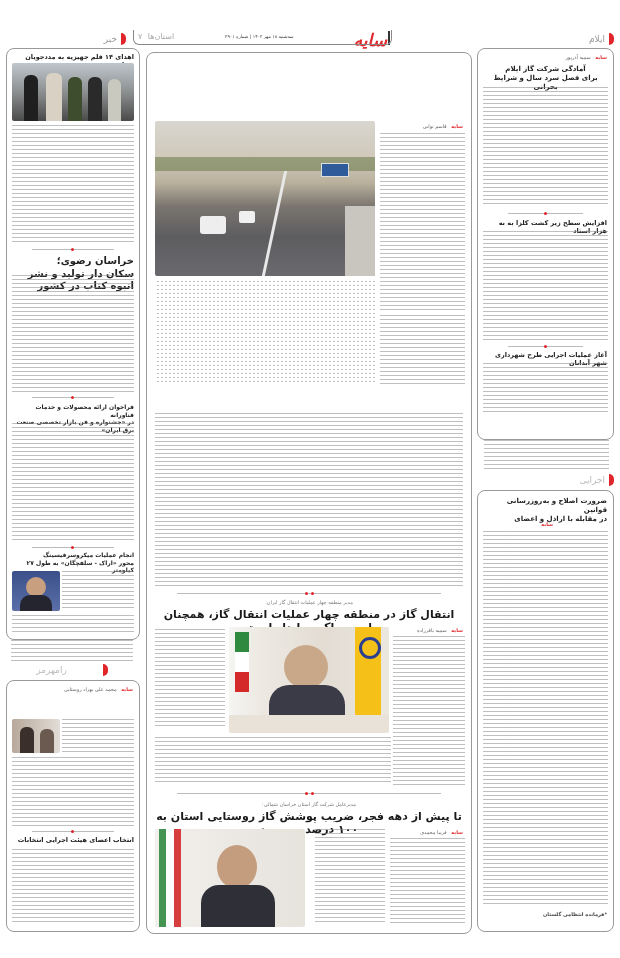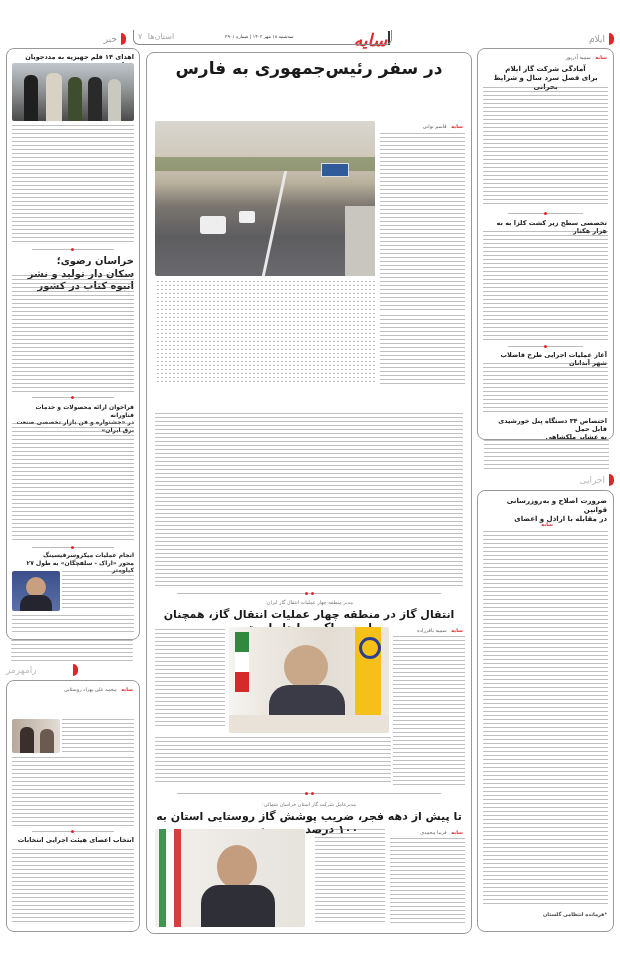--- a/index.html
+++ b/index.html
@@ -49,30 +49,26 @@
     <span class="brand">سایه</span>
     <span>سمیه آذرپور</span>
   </div>
   <div class="h2" style="position:absolute;right:6px;top:16px;width:123px;font-size:7px;text-align:center;">
     <div>آمادگی شرکت گاز ایلام</div>
     <div>برای فصل سرد سال و شرایط بحرانی</div>
   </div>
   <div class="lines" style="right:5px;top:38px;width:125px;height:120px;" title="" aria-label="مدیرعامل شرکت گاز ایلام در جلسه بازبینی و شرایط بحرانی گاز استان که در محل سالن جلسات این شرکت برگزار شد، گفت: با اتصال خطوط لوله گاز مناطق شرق، جنوب و شمال استان به یکدیگر پایداری گاز در استان ایلام تامین شده است."></div>
   <div class="sep" style="right:30px;top:164px;width:75px;"></div>
   <div class="sepdot" style="right:66px;top:163px;"></div>
-  <div class="h2" style="position:absolute;right:6px;top:170px;width:123px;font-size:6.5px;">تخصصی سطح زیر کشت کلزا به نه هزار هکتار</div>
+  <div class="h2" style="position:absolute;right:6px;top:170px;width:123px;font-size:6.5px;">افزایش سطح زیر کشت کلزا به نه هزار استاد</div>
   <div class="lines" style="right:5px;top:182px;width:125px;height:110px;"></div>
   <div class="sep" style="right:30px;top:297px;width:75px;"></div>
   <div class="sepdot" style="right:66px;top:296px;"></div>
-  <div class="h2" style="position:absolute;right:6px;top:302px;width:123px;font-size:6.5px;">آغاز عملیات اجرایی طرح فاضلاب شهر آبدانان</div>
+  <div class="h2" style="position:absolute;right:6px;top:302px;width:123px;font-size:6.5px;">آغاز عملیات اجرایی طرح شهرداری شهر آبدانان</div>
   <div class="lines" style="right:5px;top:314px;width:125px;height:50px;"></div>
-  <div class="h2" style="position:absolute;right:6px;top:368px;width:123px;font-size:6.5px;">
-    <div>اختصاص ۳۴ دستگاه پنل خورشیدی قابل حمل</div>
-    <div>به عشایر ملکشاهی</div>
-  </div>
 </div>
 <div class="lines" style="right:11px;top:440px;width:125px;height:30px;"></div>
 
 <div class="abs secthead" style="right:6px;top:474px;">
   <span class="redmark"></span>
   <span>اجرایی</span>
 </div>
 <div class="box" style="right:6px;top:490px;width:135px;height:440px;">
   <div class="h2" style="position:absolute;right:6px;top:6px;width:123px;font-size:7px;">
     <div>ضرورت اصلاح و به‌روزرسانی قوانین</div>
@@ -81,21 +77,20 @@
   <div class="byline" style="position:absolute;right:60px;top:30px;">
     <span class="brand">سایه</span>
   </div>
   <div class="lines" style="right:5px;top:40px;width:125px;height:375px;" title="" aria-label="استقرار نظم و تأمین امنیت و آرامش مردم از مشخصه‌های یک جامعه مدنی است و در چنین جامعه‌ای انتظار پیشرفت و رسیدن به آرمان‌های متعالی منصور است."></div>
   <div style="position:absolute;right:6px;top:420px;font-size:5px;font-weight:bold;color:#444;">*فرمانده انتظامی گلستان</div>
 </div>
 
 <div class="box" style="left:146px;top:52px;width:324px;height:880px;">
 
   <div class="h1" style="position:absolute;left:0;right:0;top:6px;font-size:17px;">
-    <div>در سفر رئیس‌جمهوری به فارس</div>
   </div>
   <div class="photo" style="left:8px;top:68px;width:220px;height:155px;background:linear-gradient(to bottom,#d9d6cf 0%,#cfc8ba 25%,#b9b09c 40%,#7a7570 55%,#5d5d60 75%,#6a6a6e 100%);">
     <div style="position:absolute;left:0;right:0;top:36px;height:14px;background:#6f7d4f;opacity:.6;"></div>
     <div style="position:absolute;left:118px;top:50px;width:3px;height:105px;background:#e8e8e8;transform:skewX(-12deg);"></div>
     <div style="position:absolute;right:26px;top:42px;width:26px;height:12px;background:#2f5b9a;border:1px solid #ddd;"></div>
     <div style="position:absolute;left:45px;top:95px;width:26px;height:18px;background:#eee;border-radius:3px;"></div>
     <div style="position:absolute;left:84px;top:90px;width:16px;height:12px;background:#f0f0f0;border-radius:2px;"></div>
     <div style="position:absolute;left:190px;top:85px;width:30px;height:70px;background:#c9c6c0;"></div>
   </div>
   <div class="byline" style="position:absolute;right:8px;top:70px;">
@@ -183,21 +178,21 @@
   </div>
   <div class="photo" style="left:5px;top:522px;width:48px;height:40px;background:linear-gradient(to bottom,#3b4f8a,#5b6fa8);">
     <div style="position:absolute;left:14px;top:6px;width:20px;height:20px;border-radius:50%;background:#c9a07f;"></div>
     <div style="position:absolute;left:8px;top:24px;width:32px;height:16px;border-radius:10px 10px 0 0;background:#252530;"></div>
   </div>
   <div class="lines" style="right:5px;top:522px;width:72px;height:40px;" title="" aria-label="مدیرکل راهداری و حمل‌ونقل جاده‌ای استان مرکزی از انجام عملیات میکروسرفیسینگ محور اراک - سلفچگان به طول ۲۷ کیلومتر خبر داد."></div>
   <div class="lines" style="left:5px;top:566px;width:122px;height:20px;"></div>
 </div>
 <div class="lines" style="left:11px;top:640px;width:122px;height:22px;"></div>
 
-<div class="abs secthead" style="left:6px;top:664px;width:132px;justify-content:flex-end;gap:36px;">
+<div class="abs secthead" style="left:6px;top:664px;width:132px;justify-content:center;gap:36px;">
   <span class="redmark"></span>
   <span>رامهرمز</span>
 </div>
 <div class="box" style="left:6px;top:680px;width:132px;height:250px;">
   <div class="byline" style="position:absolute;right:6px;top:5px;">
     <span class="brand">سایه</span>
     <span>محمد علی بهزاد روستایی</span>
   </div>
   <div class="photo" style="left:5px;top:38px;width:48px;height:34px;background:linear-gradient(to right,#b7a89a,#e2ddd7);">
     <div style="position:absolute;left:8px;top:8px;width:14px;height:26px;background:#3a2f2a;border-radius:6px 6px 0 0;"></div>

